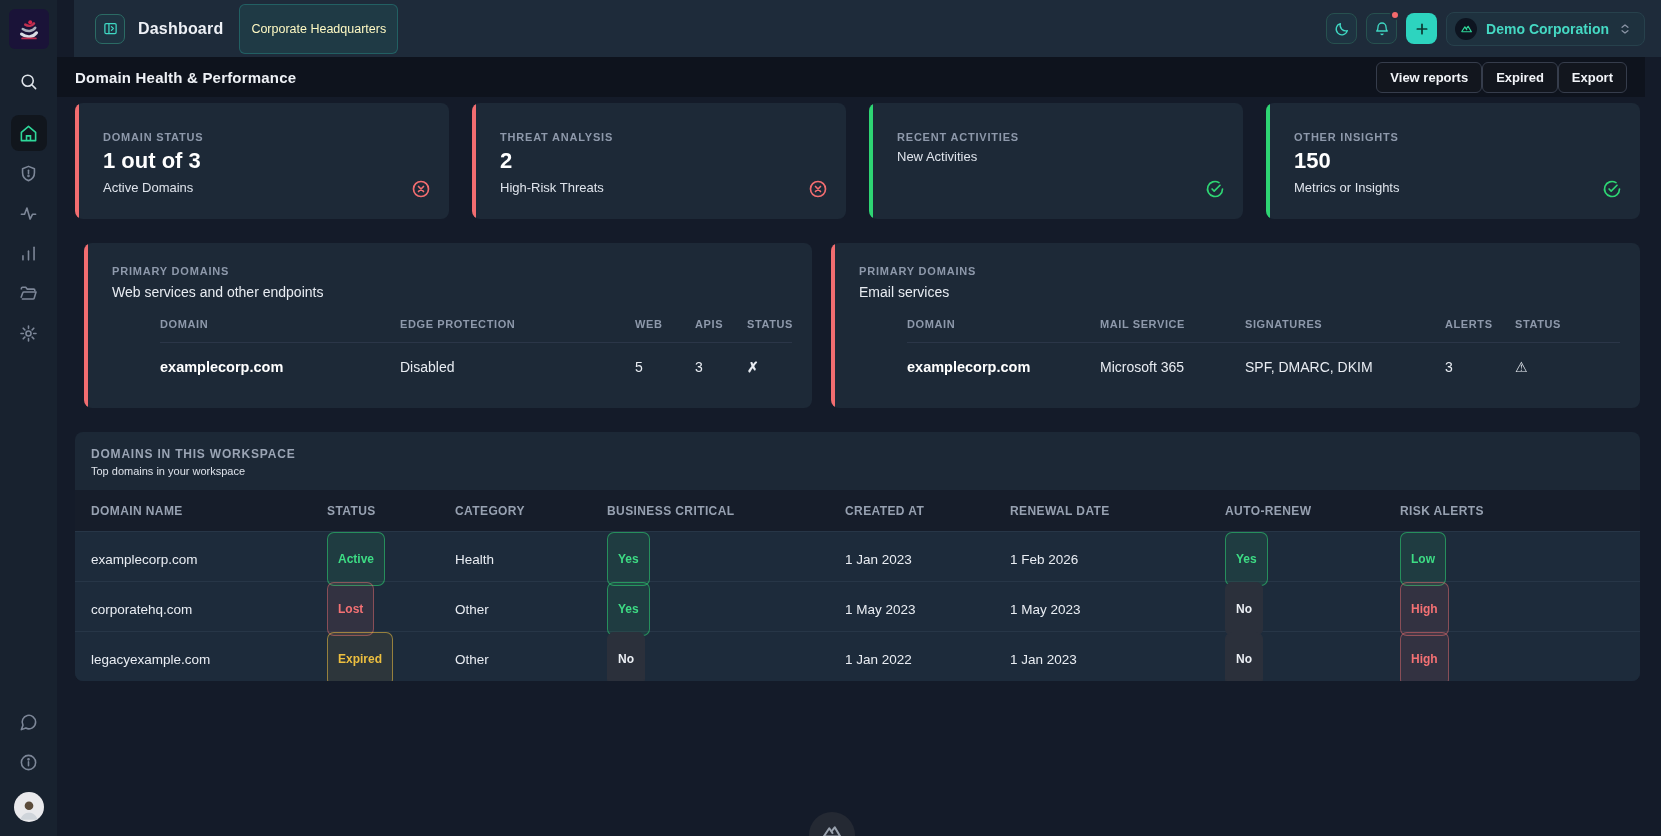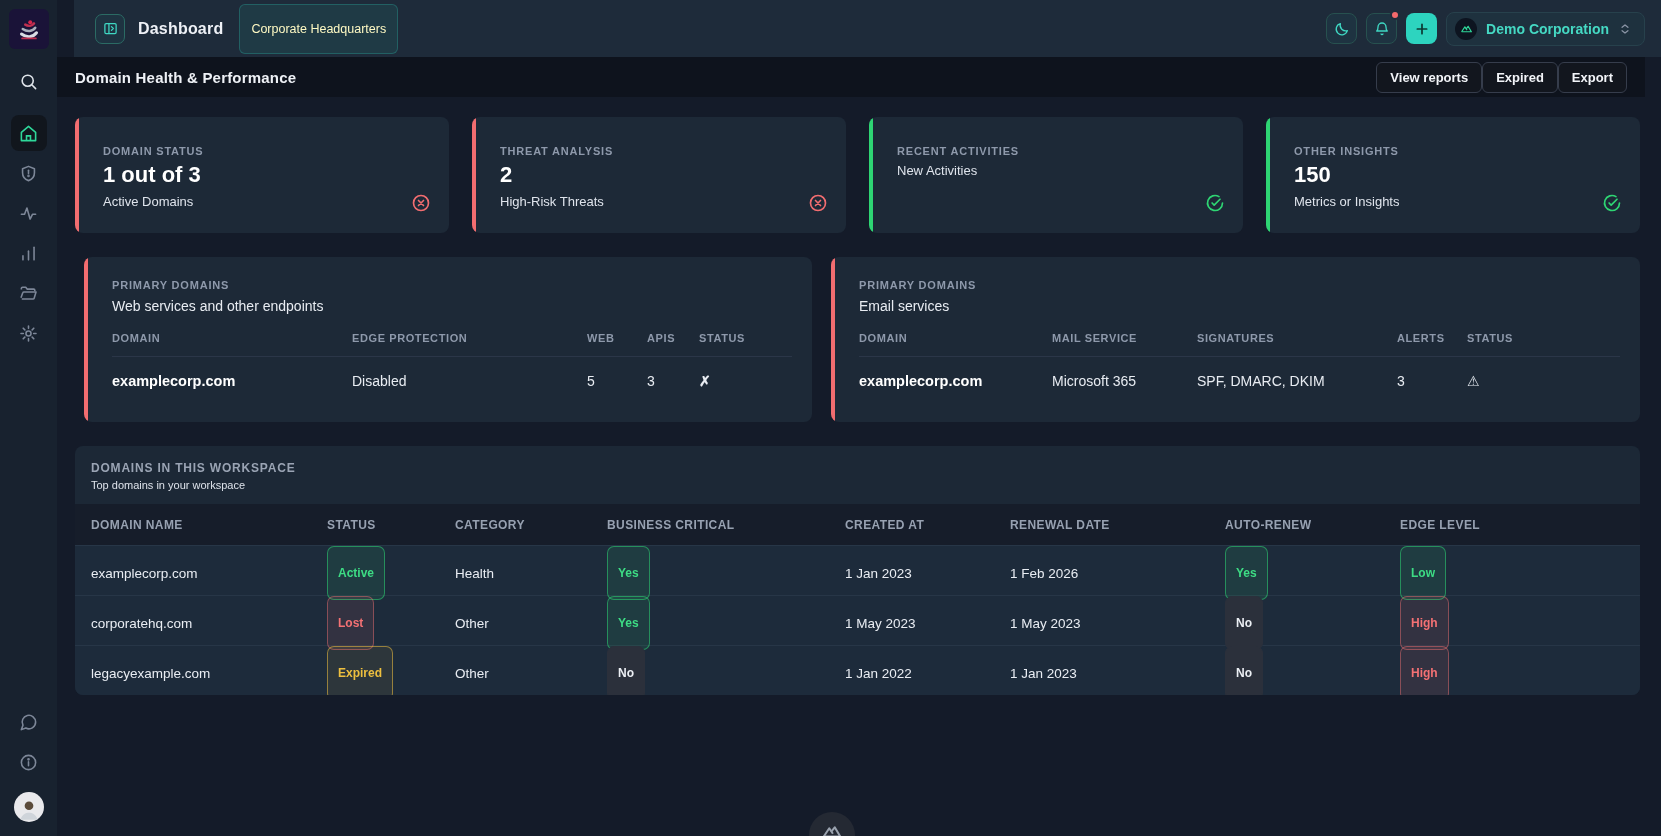--- a/index.html
+++ b/index.html
@@ -75,21 +75,21 @@
     background:#0e131d; display:flex; align-items:center; padding:16px 18px;
   }
   .page-title { font-size:15px; font-weight:bold; letter-spacing:.2px; }
   .subheader-actions { margin-left:auto; display:flex; gap:0; }
   .hdr-btn {
     background:#12161e; border:1px solid #363d4c; border-radius:6px; color:#f2f4f8;
     font-size:13px; font-weight:bold; padding:7px 13px; cursor:pointer;
     font-family:"Liberation Sans", sans-serif;
   }
   
-  .main { position:absolute; left:57px; top:97px; width:1604px; bottom:0; padding:20px 21px 0 18px; }
+  .main { position:absolute; left:57px; top:83px; width:1604px; bottom:0; padding:20px 21px 0 18px; }
   .cards-row { display:flex; gap:23px; }
   .stat-card {
     flex:1; height:116px; background:#1d2937; border-radius:8px; position:relative;
     padding:28px 24px 0 28px; overflow:hidden;
   }
   .stat-card::before {
     content:""; position:absolute; left:0; top:0; bottom:0; width:4px; border-radius:4px 0 0 4px;
   }
   .stat-card.err::before { background:#f26d70; }
   .stat-card.ok::before  { background:#2ed573; }
@@ -104,21 +104,21 @@
   .panels-row { display:flex; gap:19px; margin-top:24px;padding-left:9px; }
   .pd-panel {
     background:#1d2937; border-radius:8px; position:relative; height:165px;
     padding:22px 20px 0 28px; overflow:hidden;
   }
   .pd-panel::before { content:""; position:absolute; left:0; top:0; bottom:0; width:4px; background:#f26d70; }
   .pd-panel.web { width:728px; }
   .pd-panel.email { flex:1; }
   .pd-label { font-size:11px; font-weight:bold; letter-spacing:.8px; color:#8e99ab; }
   .pd-sub { font-size:14px; color:#e8ecf2; margin-top:7px; }
-  .pd-grid { display:grid; align-items:center; }
+  .pd-grid { display:grid; align-items:center;margin-left:48px; }
   .pd-panel.web  .pd-grid { grid-template-columns:240px 235px 60px 52px 1fr; }
   .pd-panel.email .pd-grid { grid-template-columns:193px 145px 200px 70px 1fr; }
   .pd-head { margin-top:18px; padding-bottom:12px; border-bottom:1px solid #2b3648; }
   .pd-head span { font-size:11px; font-weight:bold; letter-spacing:.6px; color:#8e99ab; }
   .pd-row { margin-top:16px; }
   .pd-row .domain { font-size:14.5px; font-weight:bold; color:#fff; }
   .pd-row span { font-size:14px; color:#e8ecf2; }
   .glyph-x { color:#f4575e; font-weight:bold; font-size:14px; }
   .glyph-alert { color:#e05252; font-size:14px; }
   .glyph-warn { color:#df9b3a; font-size:15px; }
@@ -381,21 +381,21 @@
       <div class="ws-sub">Top domains in your workspace</div>
     </div>
     <div class="tbl-grid tbl-header">
       <span>DOMAIN NAME</span>
       <span>STATUS</span>
       <span>CATEGORY</span>
       <span>BUSINESS CRITICAL</span>
       <span>CREATED AT</span>
       <span>RENEWAL DATE</span>
       <span>AUTO-RENEW</span>
-      <span>EDGE LEVEL</span>
+      <span>RISK ALERTS</span>
     </div>
 
     <div class="tbl-grid tbl-row">
       <span class="cell">examplecorp.com</span>
       <span><span class="badge b-green">Active</span></span>
       <span class="cell">Health</span>
       <span><span class="badge b-green">Yes</span></span>
       <span class="cell">1 Jan 2023</span>
       <span class="cell">1 Feb 2026</span>
       <span><span class="badge b-green">Yes</span></span>

